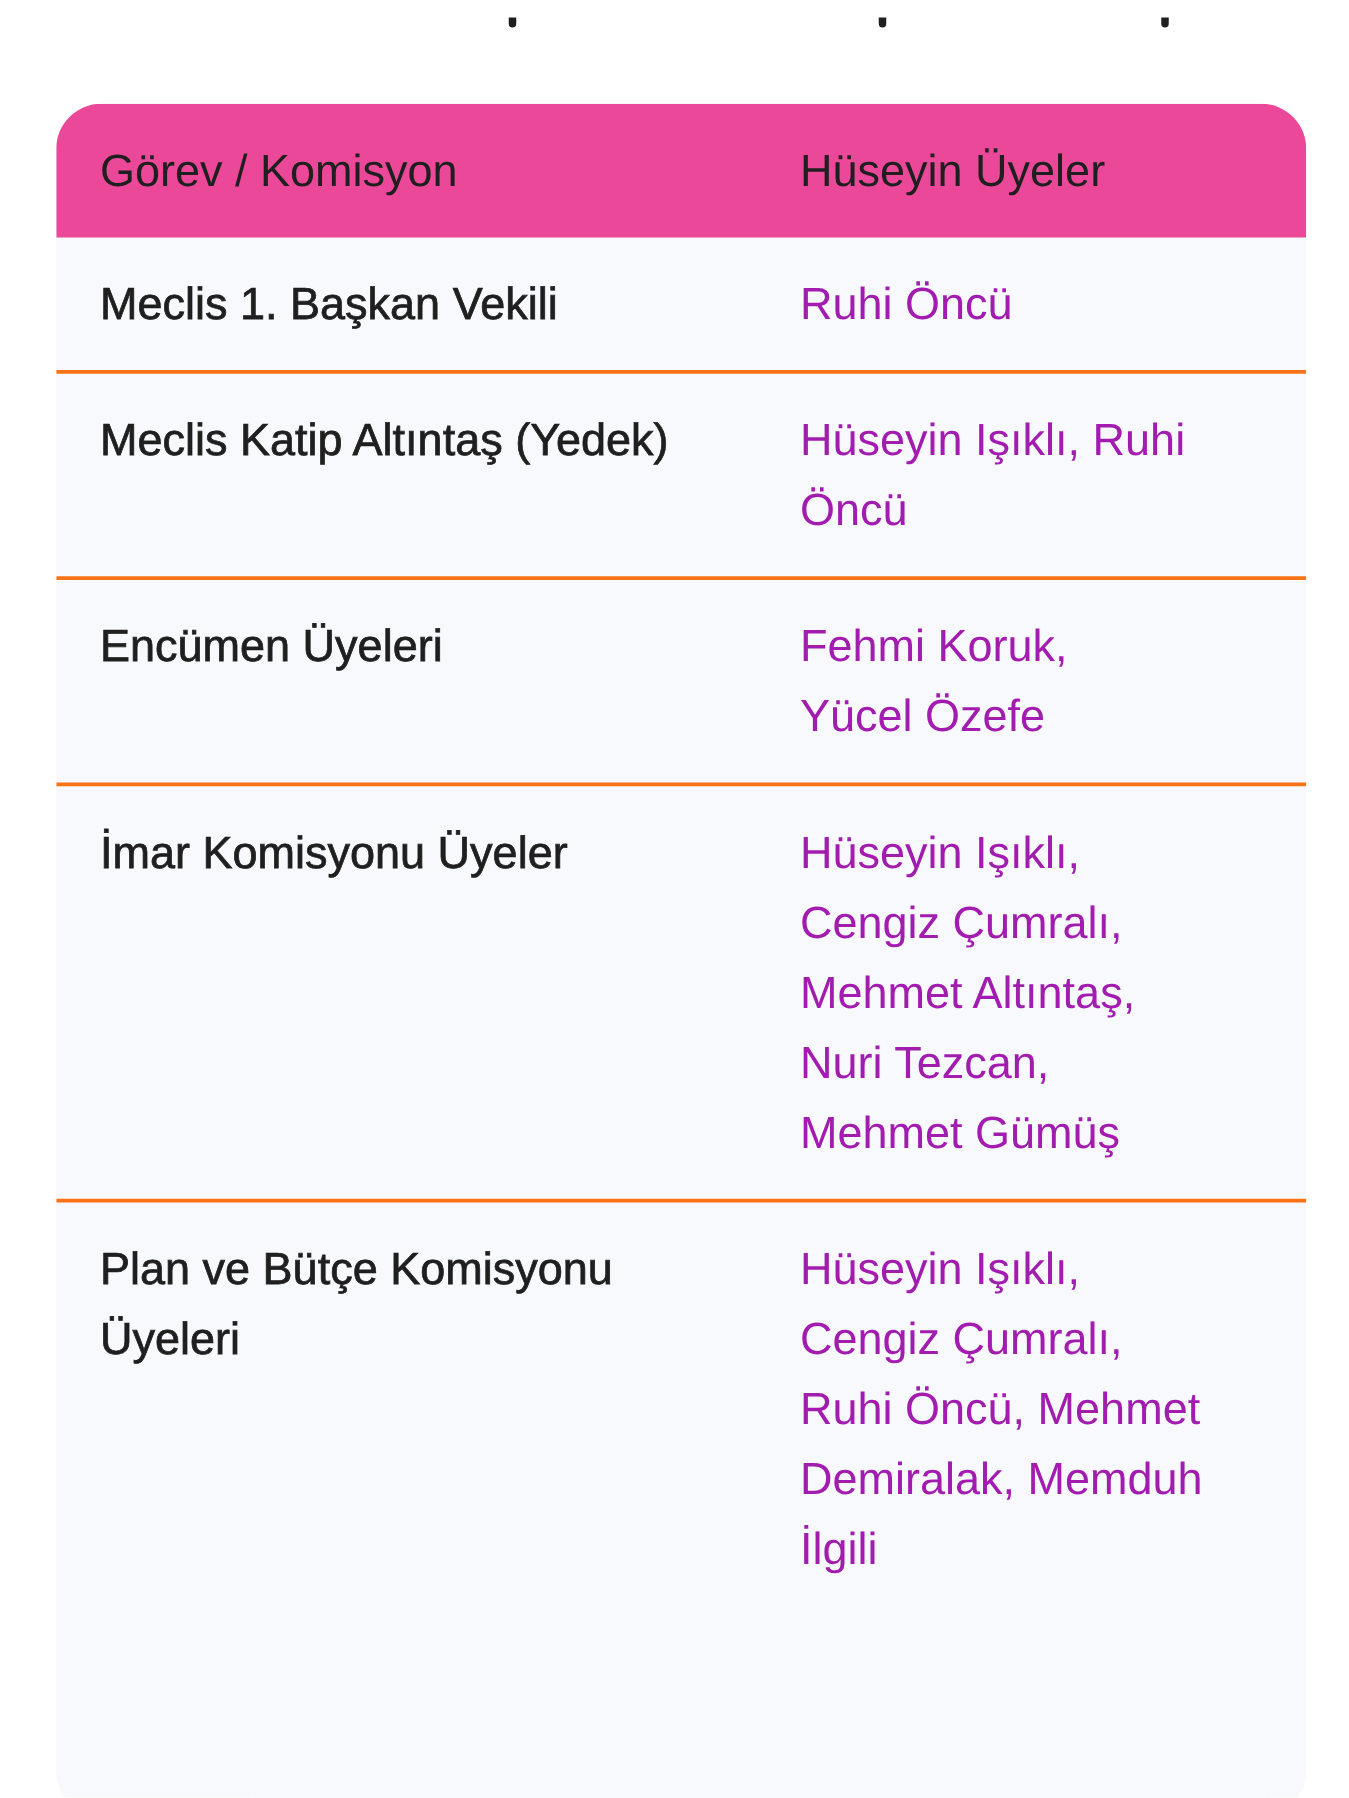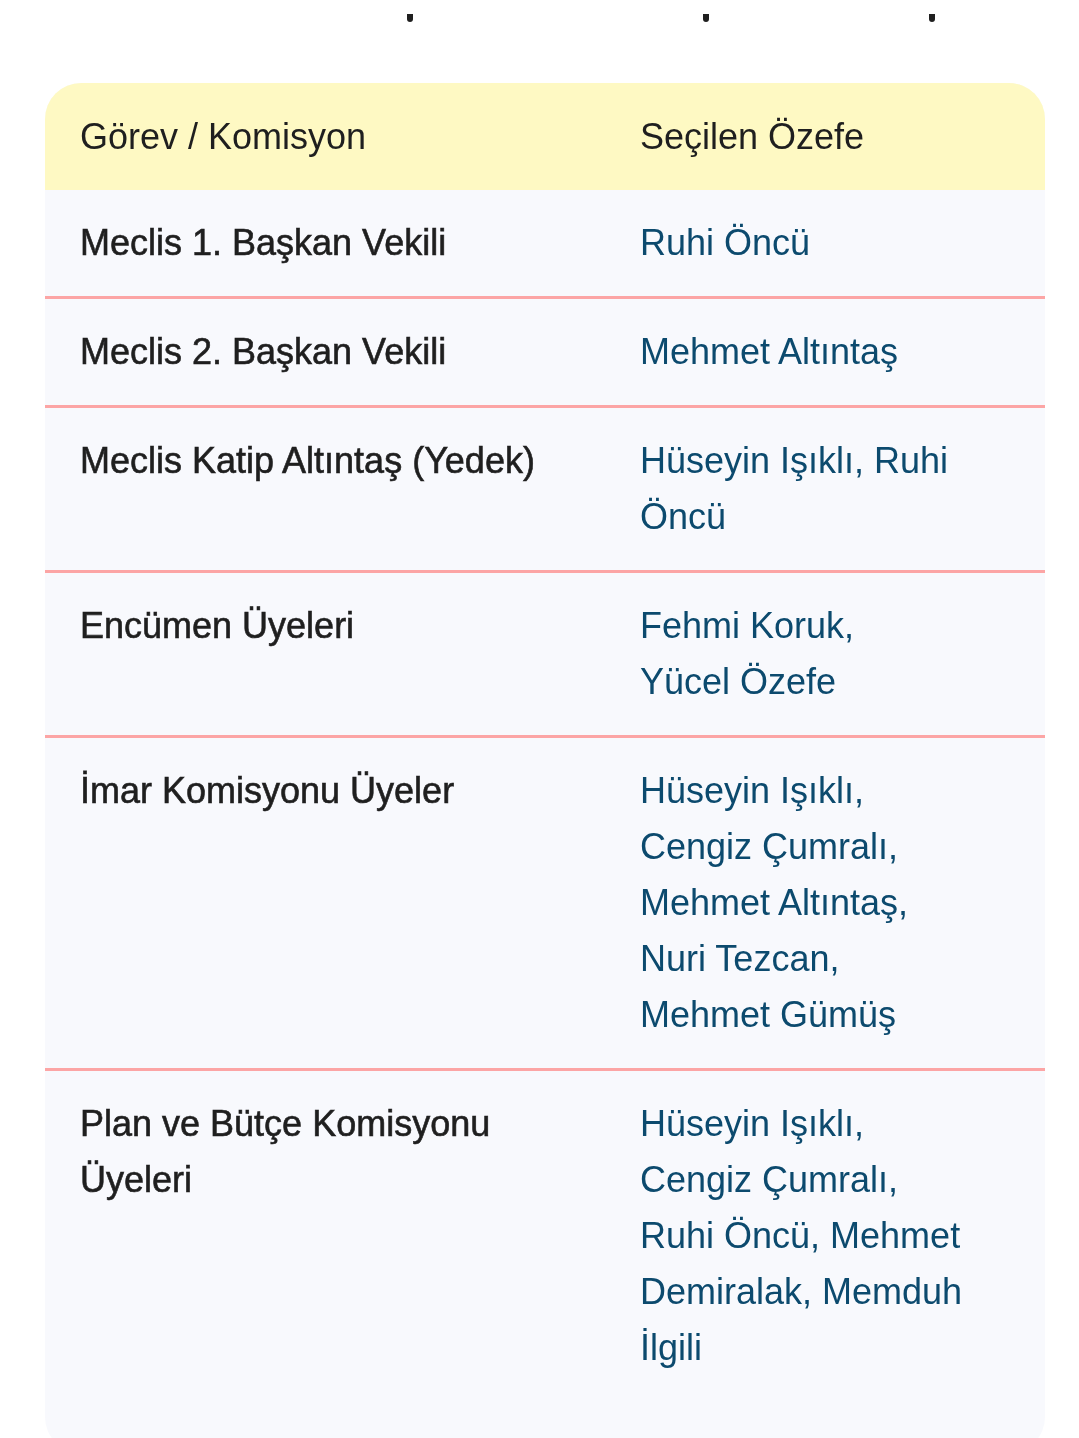--- a/index.html
+++ b/index.html
@@ -3,55 +3,51 @@
 <meta charset="utf-8">
 <style>
   html, body { margin:0; padding:0; background:#ffffff; }
   body { width:1079px; height:1438px; overflow:hidden; position:relative;
          font-family:"Liberation Sans", "DejaVu Sans", sans-serif; color:#1f1f1f; }
   .top-cut { position:absolute; top:0; left:0; width:1079px; height:30px; }
   .top-cut span { position:absolute; top:14px; width:6px; height:8px; background:#1f1f1f; border-radius:0 0 3px 3px; }
   .table-wrap { position:absolute; left:45px; top:83px; width:1000px; height:1370px;
                 background:#f8f9fd; border-radius:36px; overflow:hidden; }
   table { width:100%; border-collapse:collapse; }
-  thead tr { background:#fef9c3; height:107px; }
+  thead tr { background:#ec4899; height:107px; }
   th { text-align:left; font-weight:normal; font-size:36px; color:#1f1f1f; padding:0 0 0 35px; vertical-align:middle; }
   th.c2 { padding-left:0; }
-  tbody tr { border-bottom:3px solid #fca5a5; }
+  tbody tr { border-bottom:3px solid #f97316; }
   tbody tr:last-child { border-bottom:none; }
   td { font-size:36px; line-height:56px; vertical-align:top; padding:25px 0 25px 35px; }
   td.c1 { width:470px; color:#1f1f1f; font-weight:500; }
-  td.c2 { padding-left:0; color:#0c4a6e; padding-right:25px; }
+  td.c2 { padding-left:0; color:#a21caf; padding-right:25px; }
   td.c1 b { font-weight:normal; -webkit-text-stroke:0.6px #1f1f1f; }
 </style>
 </head>
 <body>
 
 <div class="top-cut">
   <span style="left:407px"></span>
   <span style="left:703px"></span>
   <span style="left:929px"></span>
 </div>
 
 <div class="table-wrap">
   <table>
     <thead>
       <tr>
         <th class="c1" style="width:470px">Görev / Komisyon</th>
-        <th class="c2">Seçilen Özefe</th>
+        <th class="c2">Hüseyin Üyeler</th>
       </tr>
     </thead>
     <tbody>
       <tr style="height:107px">
         <td class="c1"><b>Meclis 1. Başkan Vekili</b></td>
         <td class="c2">Ruhi Öncü</td>
-      </tr>
-      <tr style="height:107px">
-        <td class="c1"><b>Meclis 2. Başkan Vekili</b></td>
-        <td class="c2">Mehmet Altıntaş</td>
       </tr>
       <tr style="height:163px">
         <td class="c1" style="padding-right:40px"><b>Meclis Katip Altıntaş (Yedek)</b></td>
         <td class="c2">Hüseyin Işıklı, Ruhi Öncü</td>
       </tr>
       <tr style="height:163px">
         <td class="c1"><b>Encümen Üyeleri</b></td>
         <td class="c2" style="padding-right:100px">Fehmi Koruk, Yücel Özefe</td>
       </tr>
       <tr style="height:275px">

